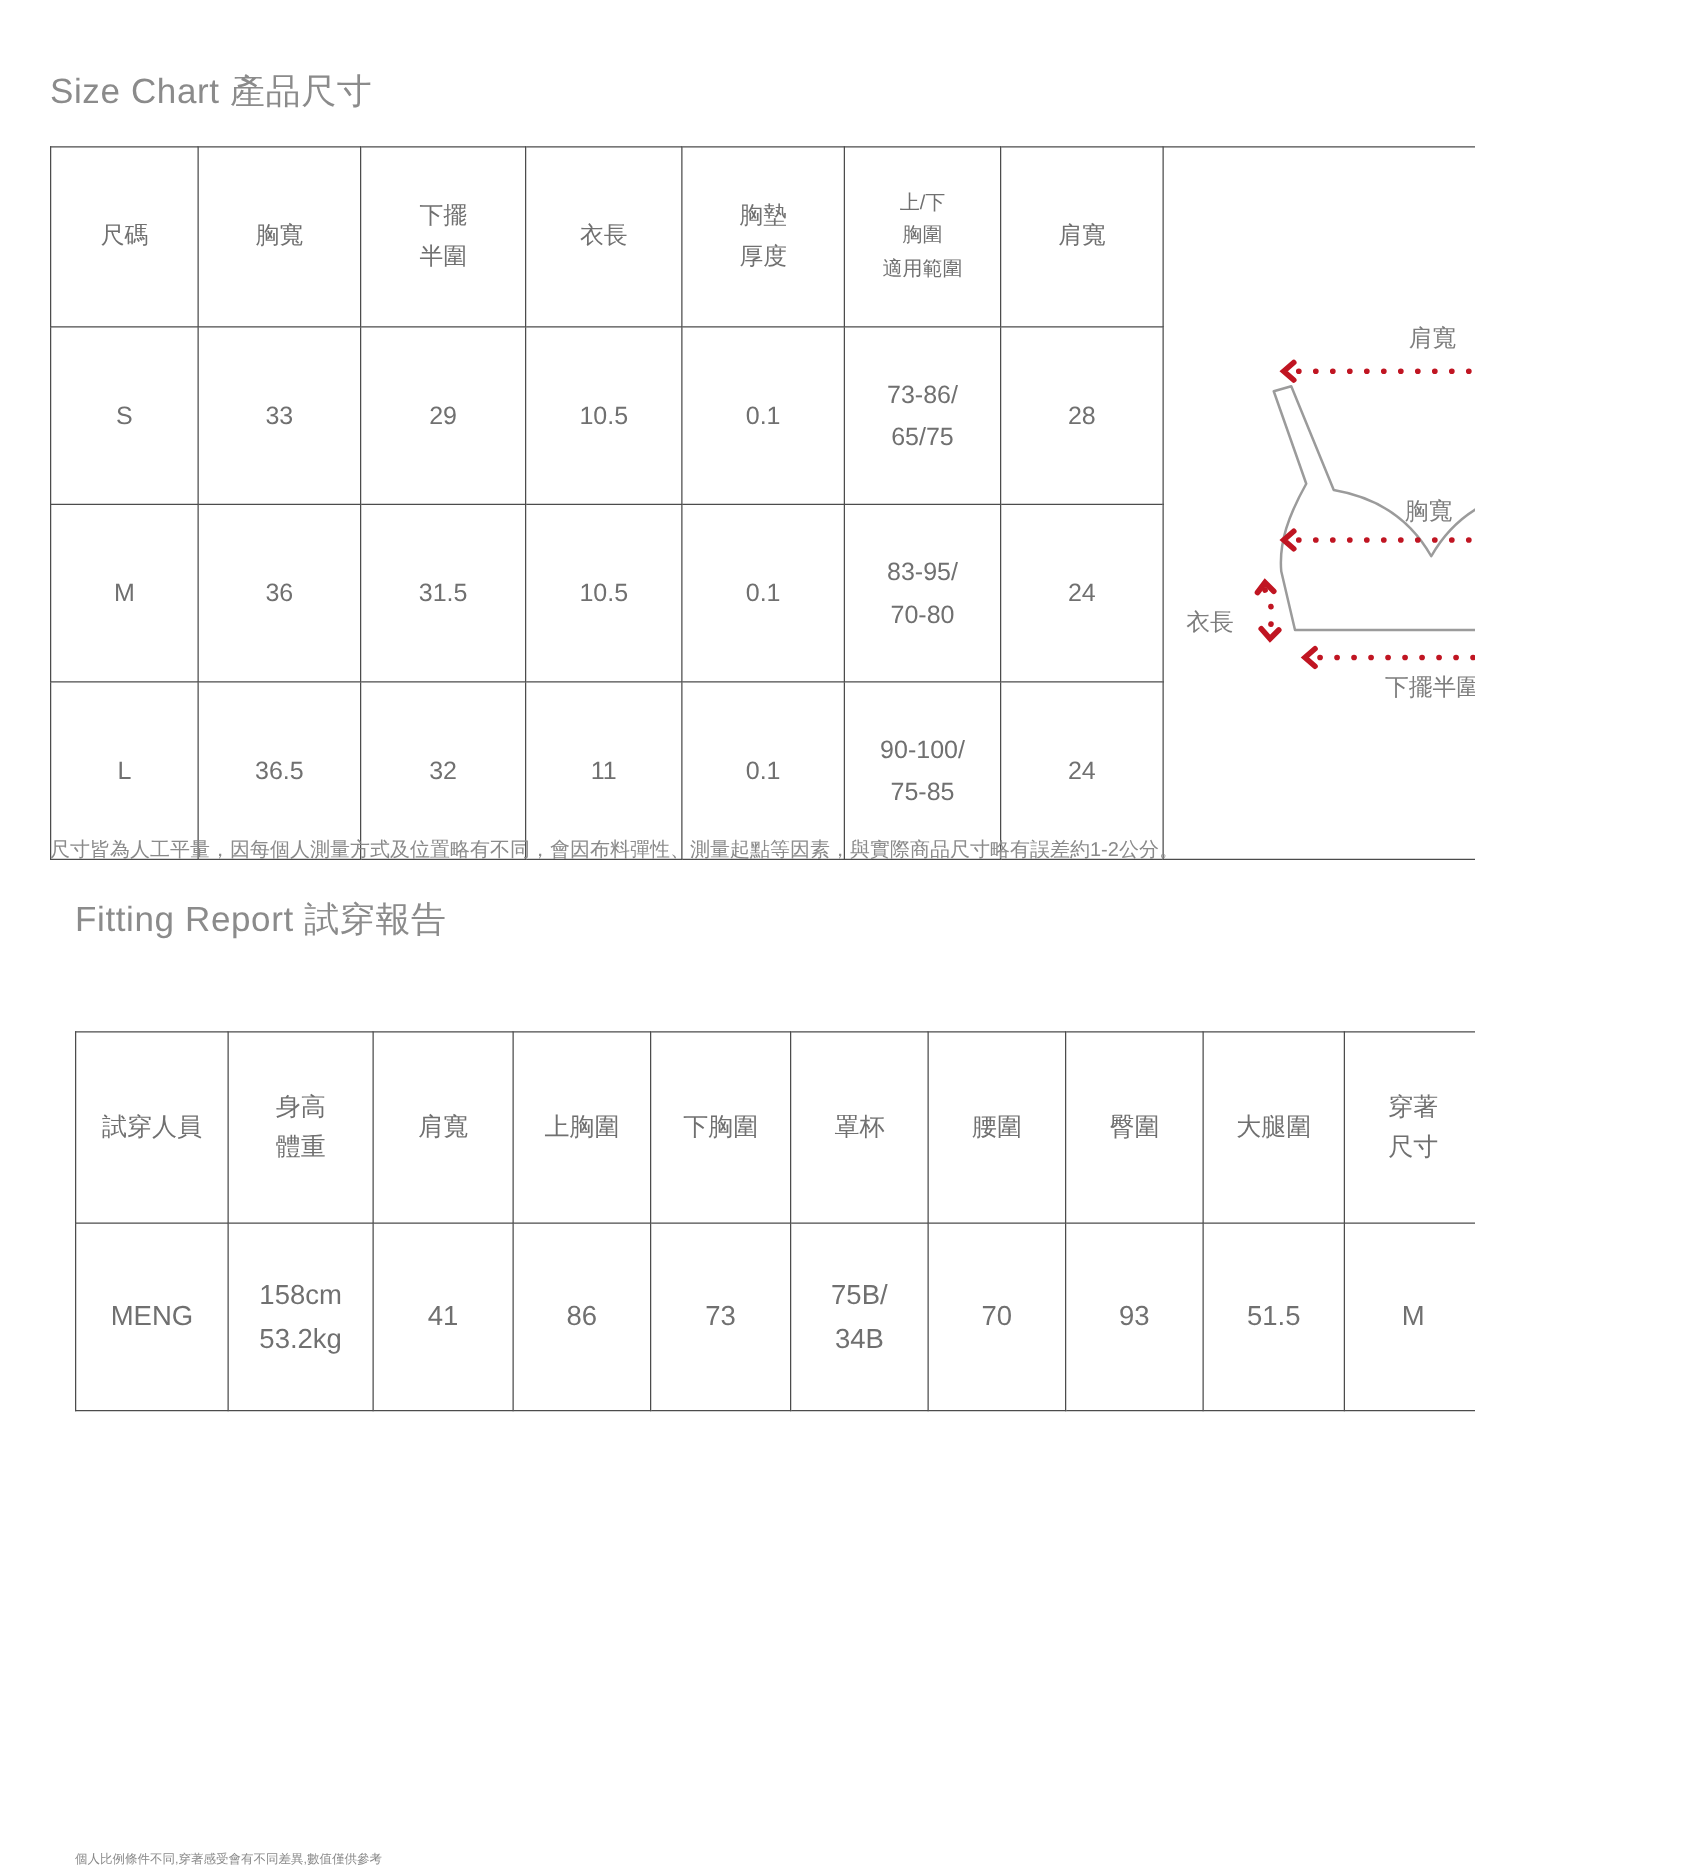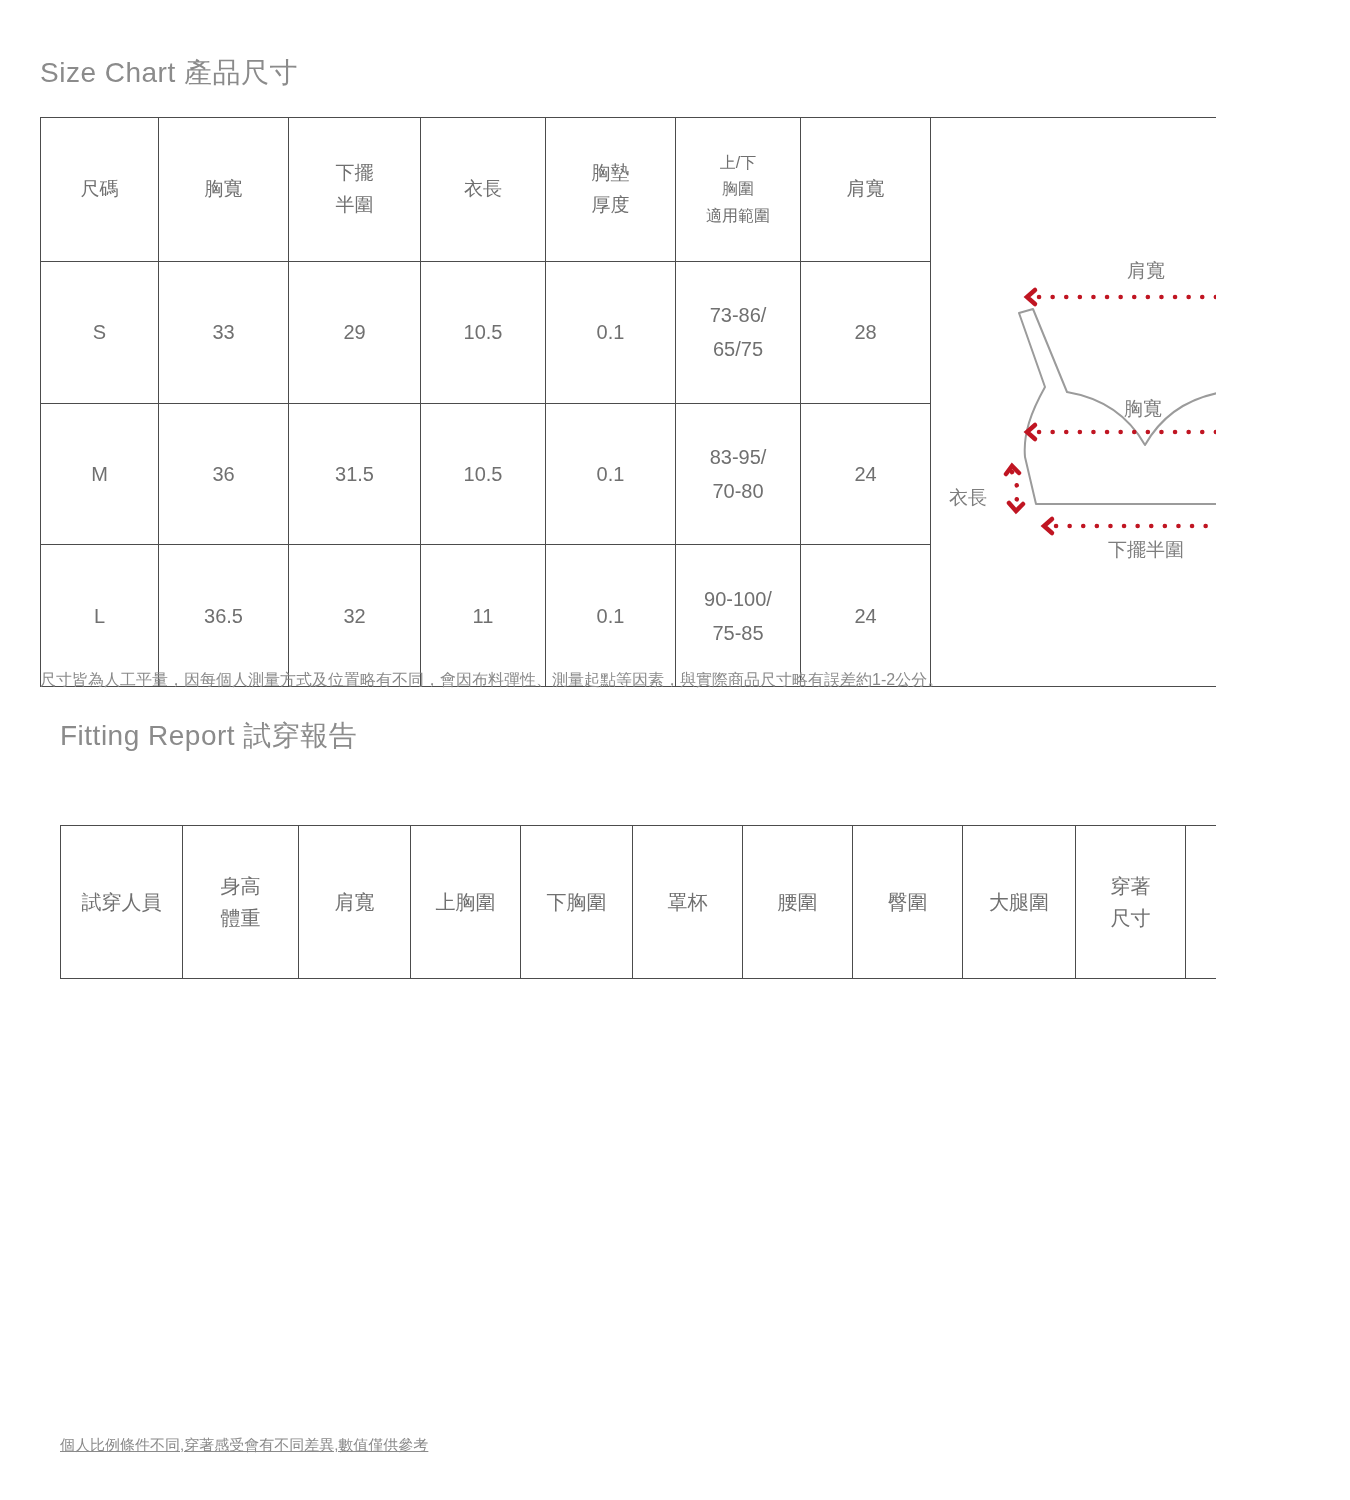--- a/index.html
+++ b/index.html
@@ -1,18 +1,18 @@
 <!DOCTYPE html>
 <html><head>
 <meta charset="utf-8">
 <style>
   html,body { margin:0; padding:0; background:#ffffff; }
   .page {
     position:relative; width:1180px; height:1500px; background:#ffffff;
-    font-family:"Liberation Sans", sans-serif; overflow:hidden;padding-left:36px;
+    font-family:"Liberation Sans", sans-serif; overflow:hidden;
   }
   .section-title {
     position:absolute; font-size:28px; color:#8b8b8b; letter-spacing:0.5px;
     white-space:nowrap;
   }
   #size-title { left:40px; top:54px; }
   #fit-title  { left:60px; top:717px; }
 
   table { border-collapse:collapse; table-layout:fixed; position:absolute; background:#ffffff; }
   th, td {
@@ -32,21 +32,21 @@
   
   #fit-table { left:60px; top:805px; width:1237px;margin-top:20px; }
   #fit-table th { font-size:20px; line-height:1.6; }
   #fit-table td { font-size:22px; line-height:1.55; }
   tr.r-h2 { height:153px; }
   tr.r-d2 { height:150px; }
   tr.r-d2-last { height:168px; }
 
   .note { position:absolute; color:#8a8a8a; white-space:nowrap; }
   #note1 { left:40px; top:670px; font-size:16px;text-align:center; }
-  #note2 { left:60px; top:1436px; font-size:15px;text-decoration:underline; }
+  #note2 { left:60px; top:1480px; font-size:10px; }
 
   svg .diagram-label { fill:#7d7d7d; font-size:19px; font-family:"Liberation Sans", sans-serif; }
 </style>
 </head>
 <body>
 
 <div class="page">
 
   <div class="section-title" id="size-title">Size Chart 產品尺寸</div>
 
@@ -173,18 +173,33 @@
         <th>下胸圍</th>
         <th>罩杯</th>
         <th>腰圍</th>
         <th>臀圍</th>
         <th>大腿圍</th>
         <th>穿著
 尺寸</th>
         <th>穿著
 感受</th>
       </tr>
+      <tr class="r-d2">
+        <td>MENG</td>
+        <td>158cm
+53.2kg</td>
+        <td>41</td>
+        <td>86</td>
+        <td>73</td>
+        <td>75B/
+34B</td>
+        <td>70</td>
+        <td>93</td>
+        <td>51.5</td>
+        <td>M</td>
+        <td>合身</td>
+      </tr>
     </tbody>
   </table>
 
   <div class="note" id="note2">個人比例條件不同,穿著感受會有不同差異,數值僅供參考</div>
 
 </div>
 
 </body></html>

